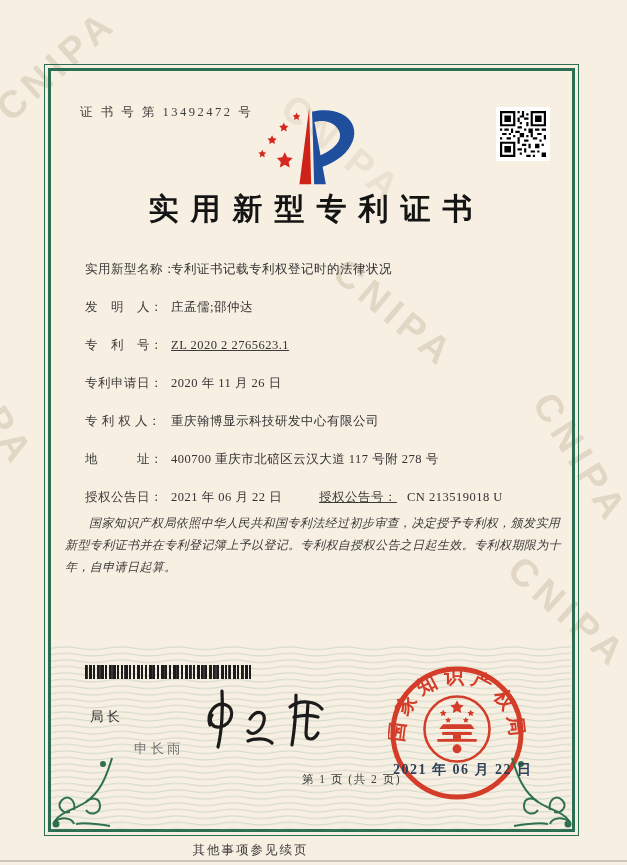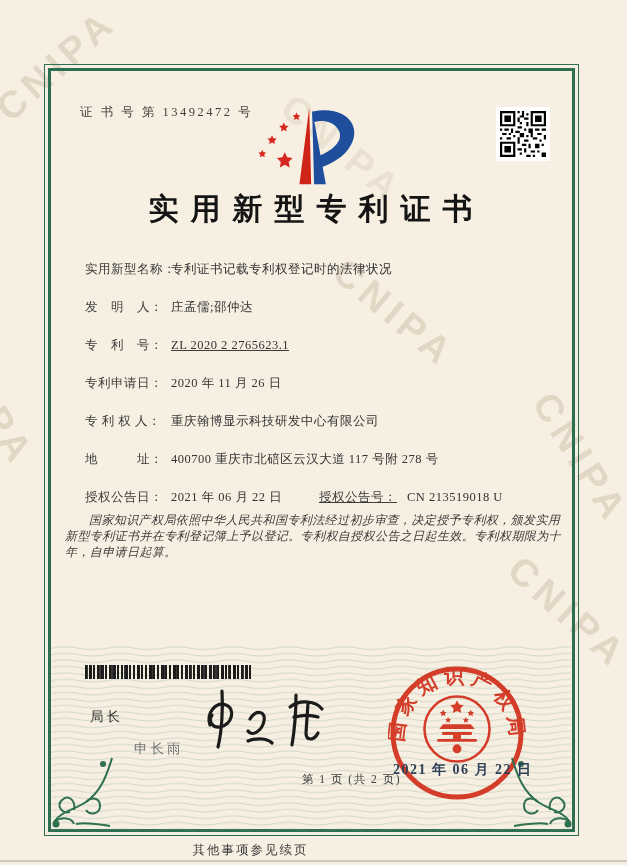--- a/index.html
+++ b/index.html
@@ -29,21 +29,21 @@
   .title{position:absolute;left:44px;top:189px;width:533px;z-index:3;
     text-align:center;font-size:30px;font-weight:700;color:#141414;
     letter-spacing:12px;text-indent:12px;}
   .frow{position:absolute;left:85px;z-index:3;font-size:12.5px;color:#3c3c3a;
     letter-spacing:.5px;white-space:nowrap;}
   .frow .lbl{display:inline-block;width:86px;}
   .frow .val{color:#333;}
   .grant .v1{display:inline-block;width:148px;}
   .grant .lbl2{display:inline-block;width:88px;text-decoration:underline;}
   .paras{position:absolute;left:65px;top:512px;width:497px;z-index:3;}
-  .paras p{margin:0;font-size:12px;line-height:16px;letter-spacing:.4px;
+  .paras p{margin:0;font-size:12px;line-height:22px;letter-spacing:.4px;
     text-indent:2em;color:#3b3b39;font-style:italic;}
   
   .barcode{position:absolute;left:85px;top:665px;width:166px;height:14px;z-index:3;
     background-image:
       repeating-linear-gradient(90deg,#1c1c1c 0 2px,transparent 2px 4px),
       repeating-linear-gradient(90deg,#1c1c1c 0 1px,transparent 1px 6px),
       repeating-linear-gradient(90deg,rgba(25,25,25,.85) 0 3px,transparent 3px 13px);}
   
   .signer-title{position:absolute;left:90px;top:708px;z-index:3;font-size:13.5px;letter-spacing:3px;color:#2e2e2c;}
   .signer-name{position:absolute;left:90px;top:740px;z-index:3;font-size:13.5px;letter-spacing:3px;color:#737373;margin-left:44px;}

